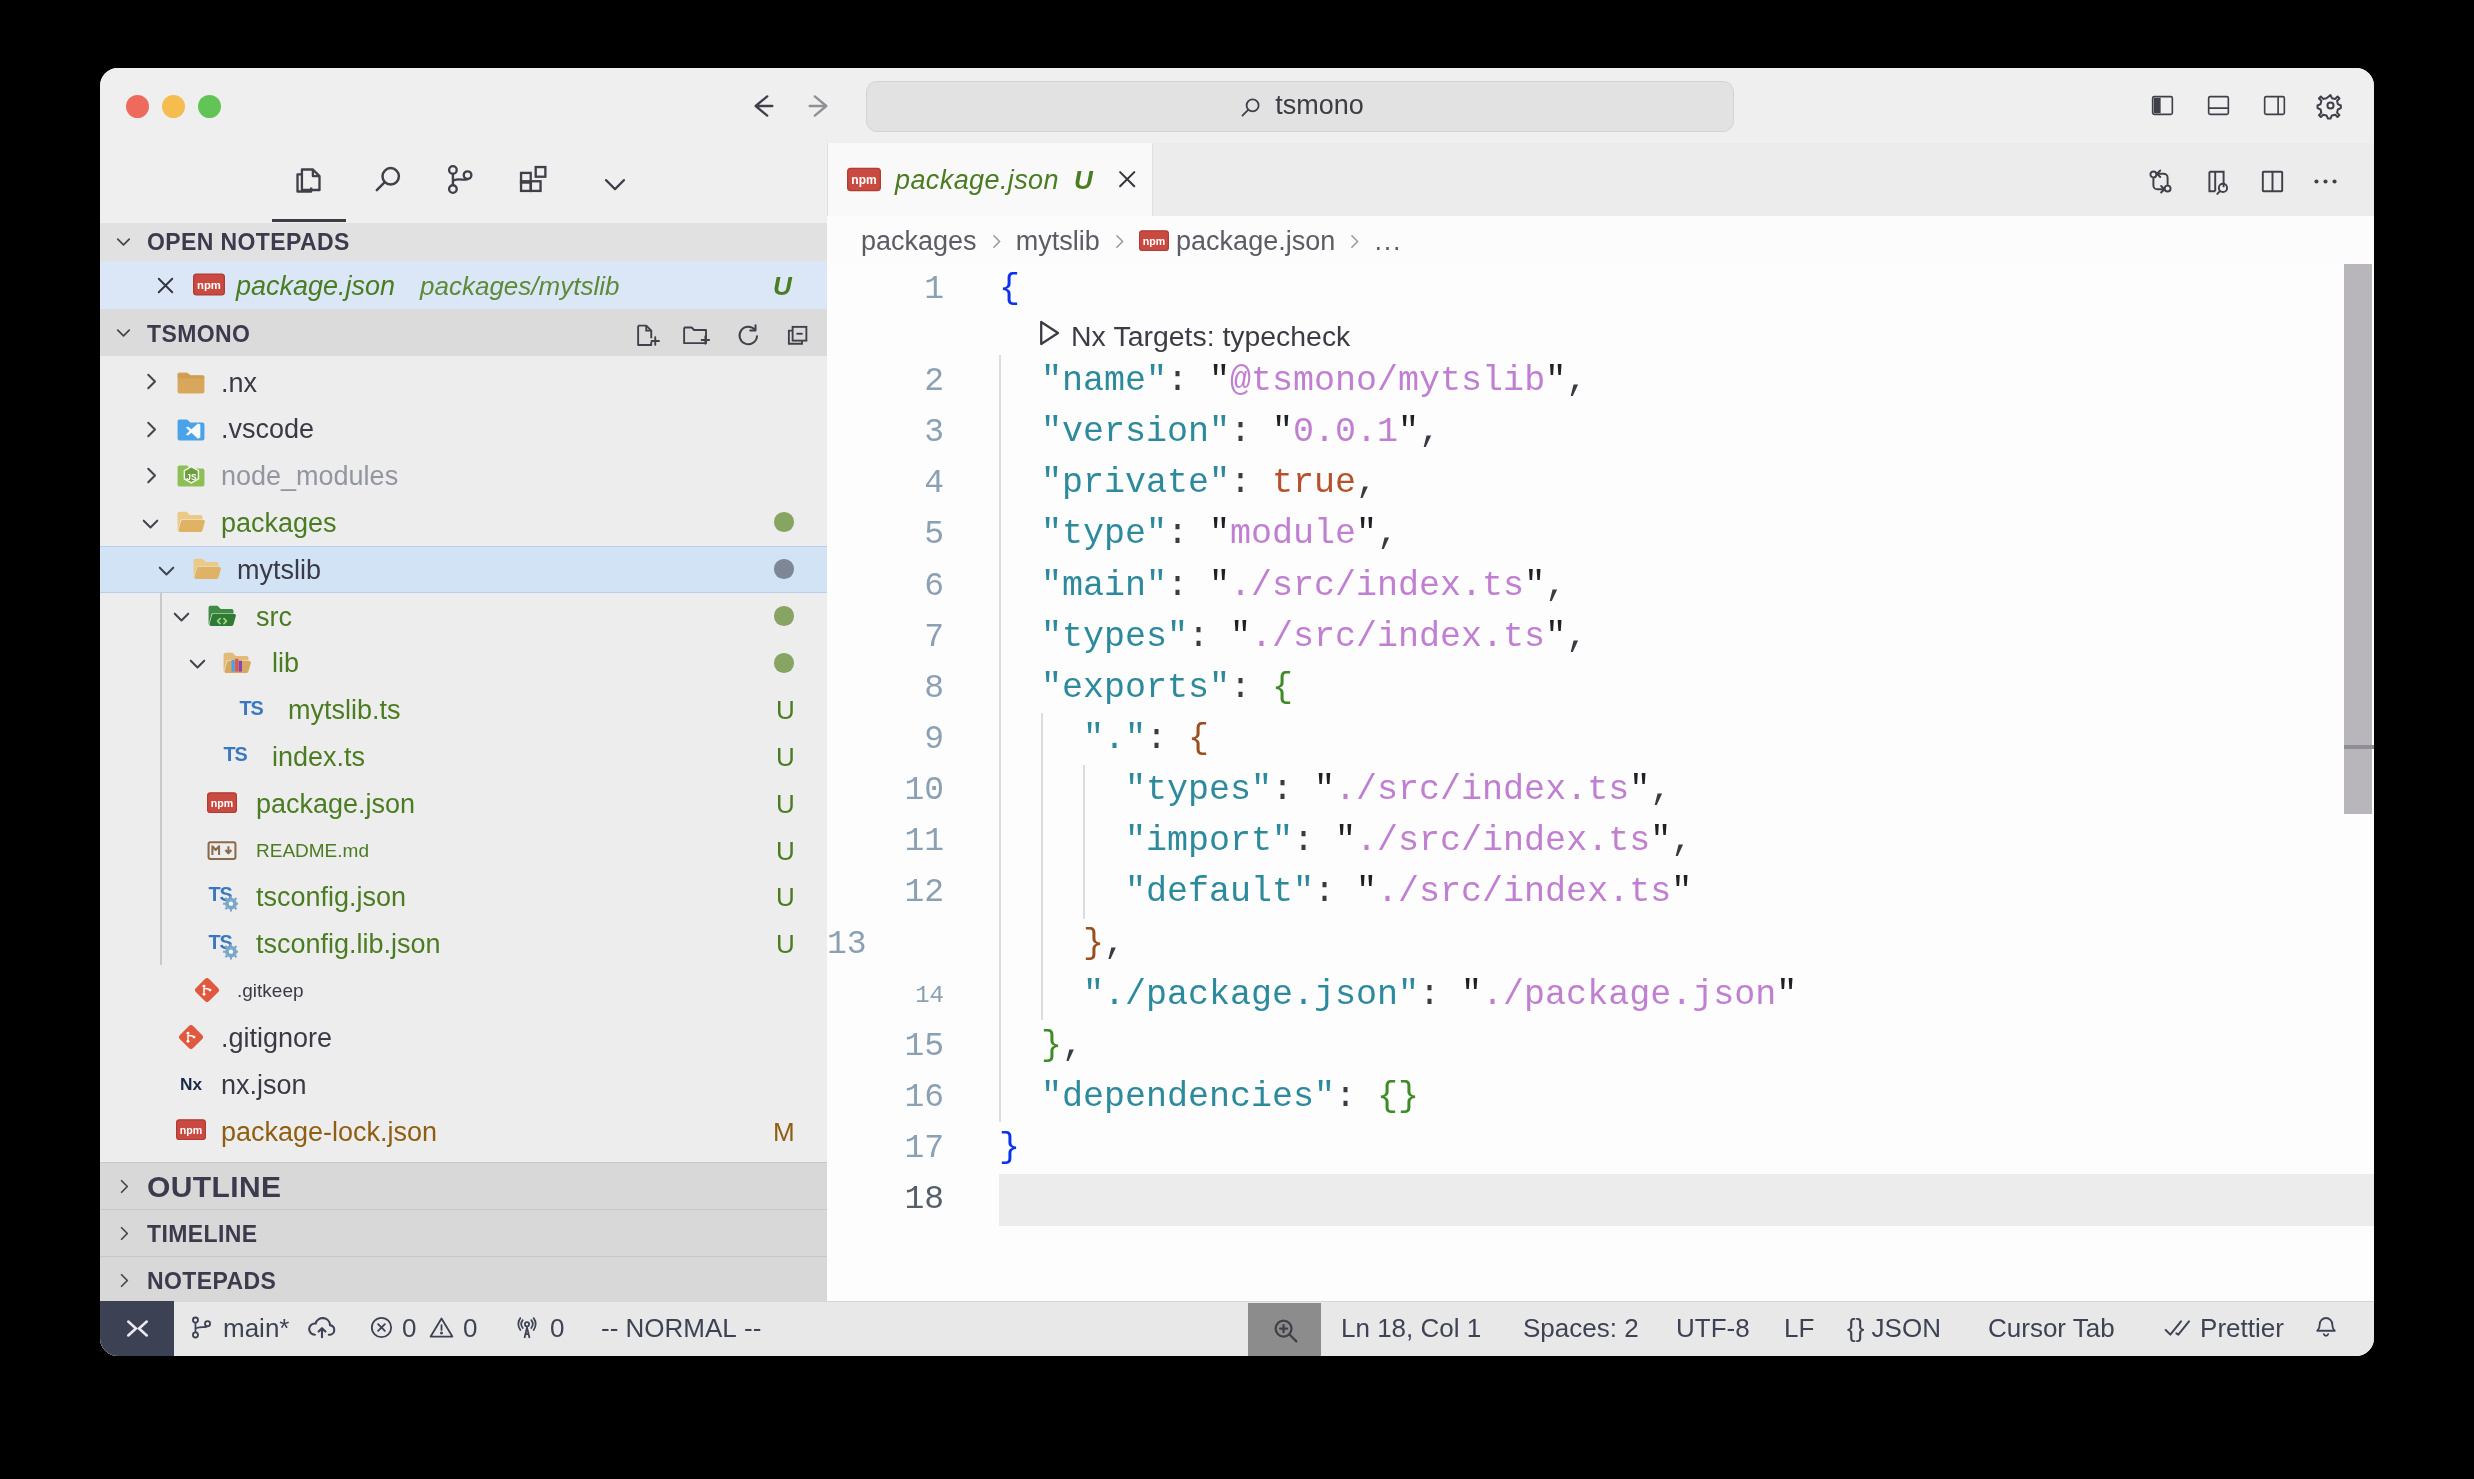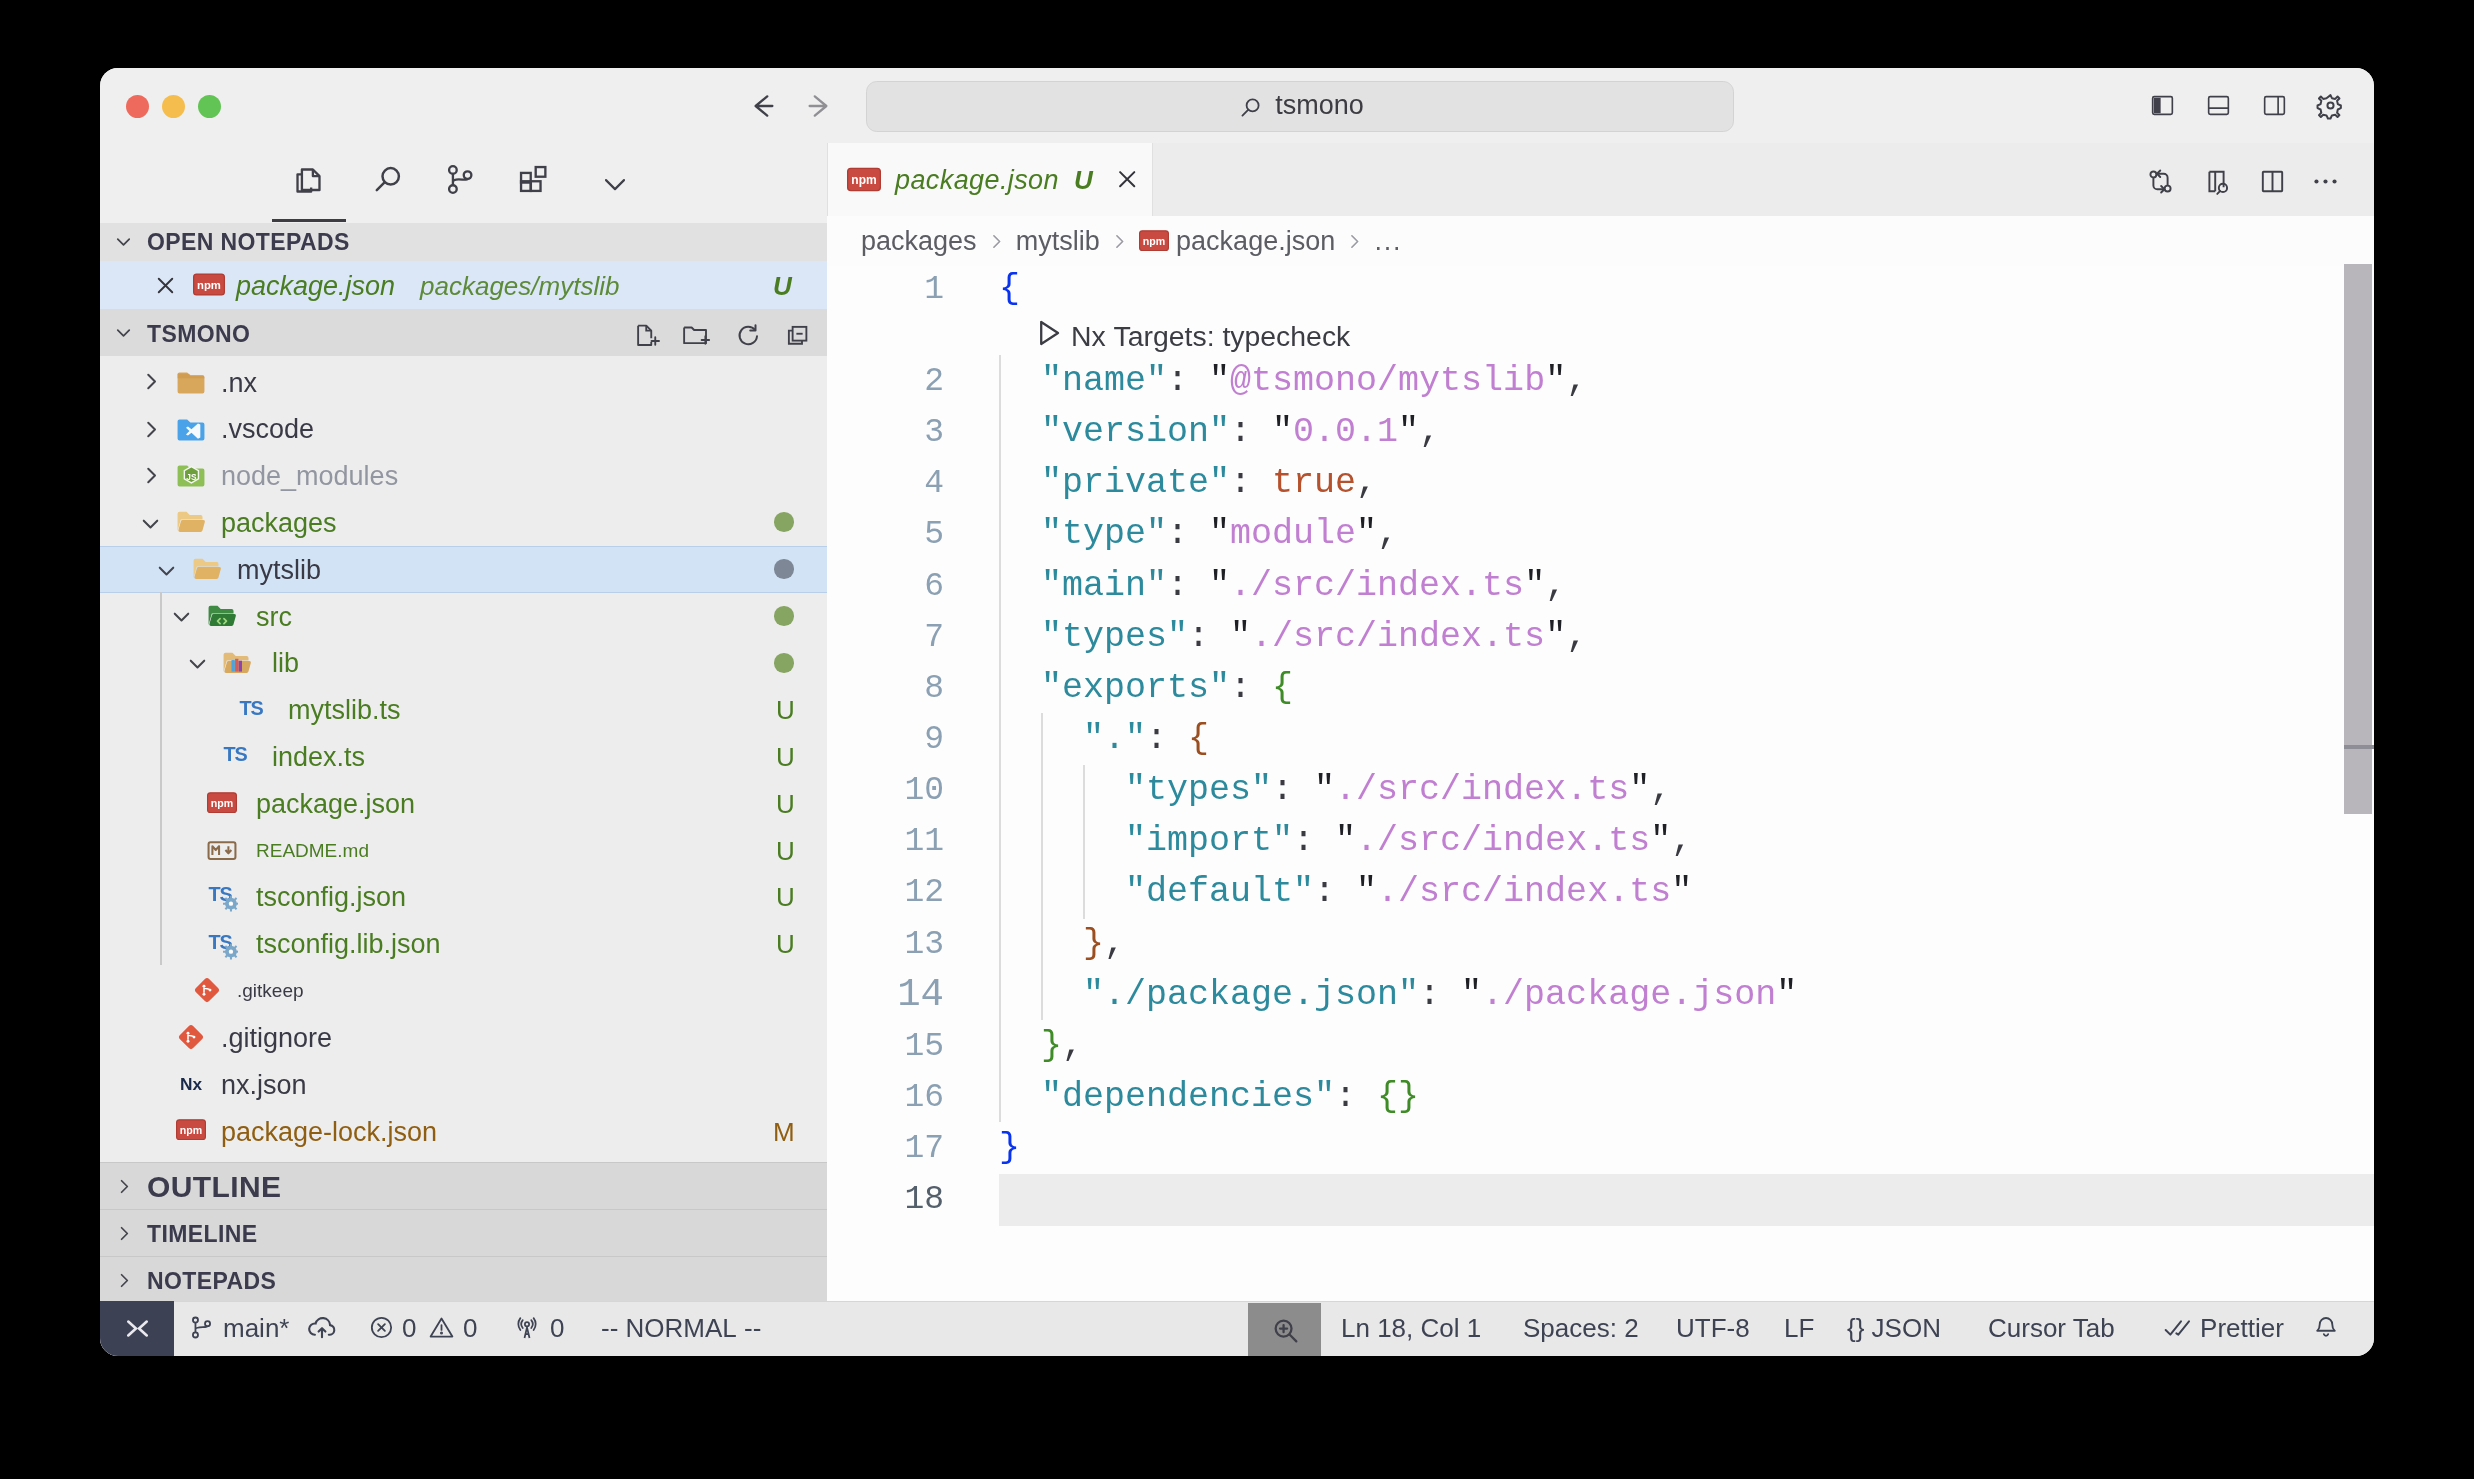--- a/index.html
+++ b/index.html
@@ -480,22 +480,22 @@
 <div class="mono" style="position:absolute;left:727px;top:364px;width:117px;transform:translateY(-50%);text-align:right;font-size:33px;color:#8ba0b3;">3</div>
 <div class="mono" style="position:absolute;left:727px;top:415px;width:117px;transform:translateY(-50%);text-align:right;font-size:33px;color:#8ba0b3;">4</div>
 <div class="mono" style="position:absolute;left:727px;top:466px;width:117px;transform:translateY(-50%);text-align:right;font-size:33px;color:#8ba0b3;">5</div>
 <div class="mono" style="position:absolute;left:727px;top:518px;width:117px;transform:translateY(-50%);text-align:right;font-size:33px;color:#8ba0b3;">6</div>
 <div class="mono" style="position:absolute;left:727px;top:569px;width:117px;transform:translateY(-50%);text-align:right;font-size:33px;color:#8ba0b3;">7</div>
 <div class="mono" style="position:absolute;left:727px;top:620px;width:117px;transform:translateY(-50%);text-align:right;font-size:33px;color:#8ba0b3;">8</div>
 <div class="mono" style="position:absolute;left:727px;top:671px;width:117px;transform:translateY(-50%);text-align:right;font-size:33px;color:#8ba0b3;">9</div>
 <div class="mono" style="position:absolute;left:727px;top:722px;width:117px;transform:translateY(-50%);text-align:right;font-size:33px;color:#8ba0b3;">10</div>
 <div class="mono" style="position:absolute;left:727px;top:773px;width:117px;transform:translateY(-50%);text-align:right;font-size:33px;color:#8ba0b3;">11</div>
 <div class="mono" style="position:absolute;left:727px;top:824px;width:117px;transform:translateY(-50%);text-align:right;font-size:33px;color:#8ba0b3;">12</div>
-<div class="mono" style="position:absolute;left:727px;top:876px;width:117px;transform:translateY(-50%);text-align:right;font-size:33px;color:#8ba0b3;">13</div>
-<div class="mono" style="position:absolute;left:727px;top:927px;width:117px;transform:translateY(-50%);text-align:right;font-size:39px;color:#8ba0b3;">14</div>
+<div class="mono" style="position:absolute;left:727px;top:876px;width:117px;transform:translateY(-50%);text-align:left;font-size:33px;color:#8ba0b3;">13</div>
+<div class="mono" style="position:absolute;left:727px;top:927px;width:117px;transform:translateY(-50%);text-align:right;font-size:24px;color:#8ba0b3;">14</div>
 <div class="mono" style="position:absolute;left:727px;top:978px;width:117px;transform:translateY(-50%);text-align:right;font-size:33px;color:#8ba0b3;">15</div>
 <div class="mono" style="position:absolute;left:727px;top:1029px;width:117px;transform:translateY(-50%);text-align:right;font-size:33px;color:#8ba0b3;">16</div>
 <div class="mono" style="position:absolute;left:727px;top:1080px;width:117px;transform:translateY(-50%);text-align:right;font-size:33px;color:#8ba0b3;">17</div>
 <div class="mono" style="position:absolute;left:727px;top:1131px;width:117px;transform:translateY(-50%);text-align:right;font-size:33px;color:#545f6c;">18</div>
 <div style="position:absolute;left:939px;top:268px;transform:translateY(-50%);display:flex;align-items:flex-start;gap:9px;font-size:28.4px;color:#3c3c44;">
       <svg width="23" height="27" viewBox="0 0 26 30" style="">
         <path d="M2.5 2.5 v25 l19-12.5 z" fill="none" stroke="#3c3c44" stroke-width="2.6" stroke-linejoin="round"></path>
       </svg>
       <span>Nx&nbsp;Targets:&nbsp;typecheck</span>
     </div>

